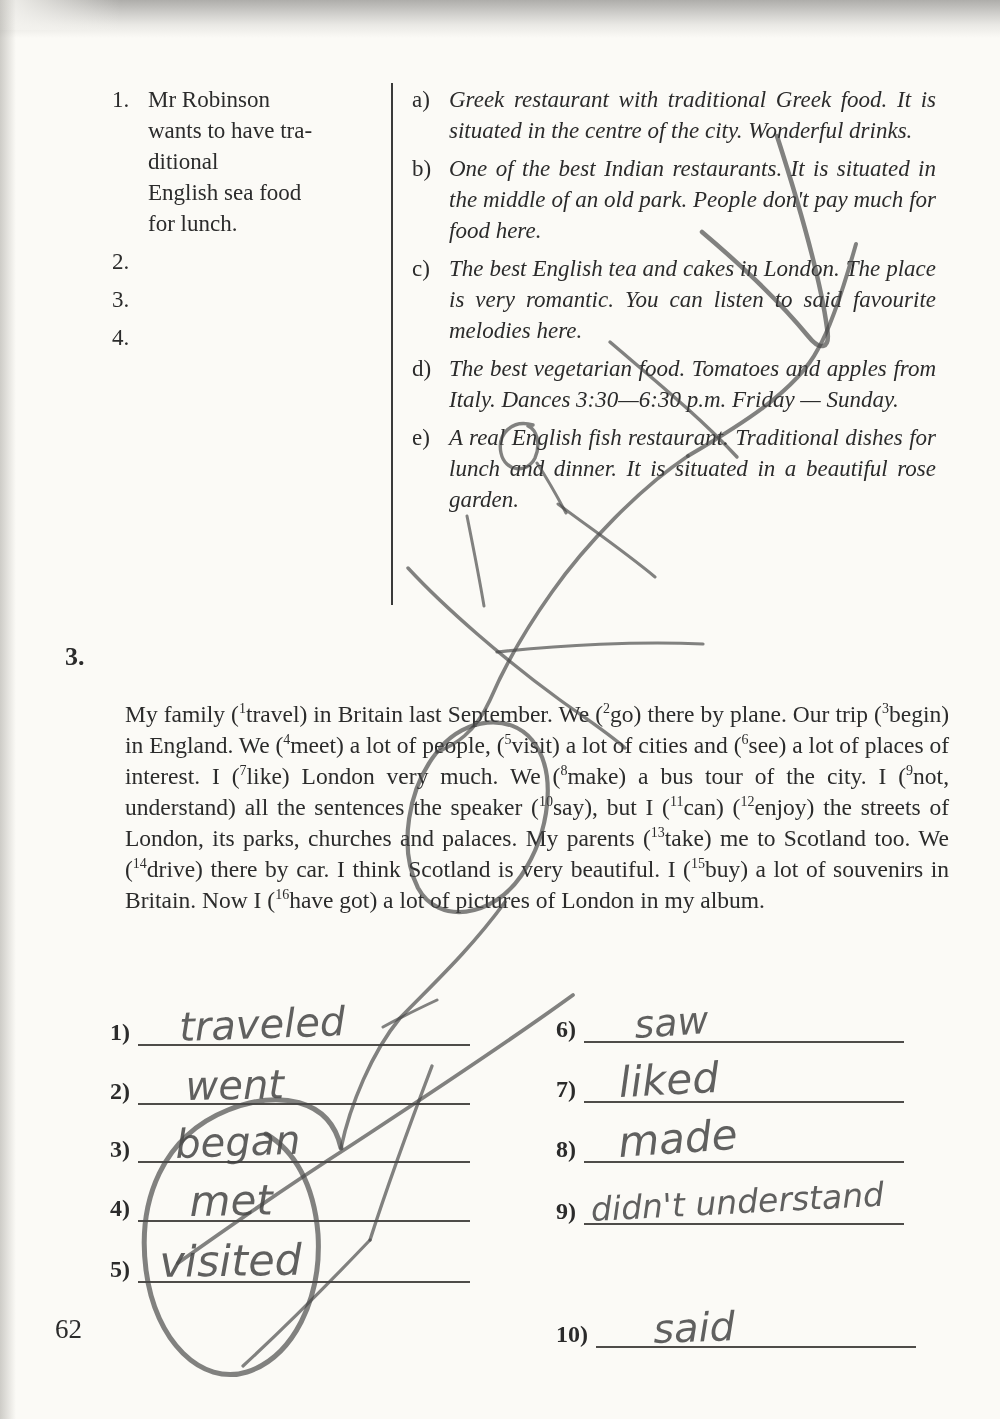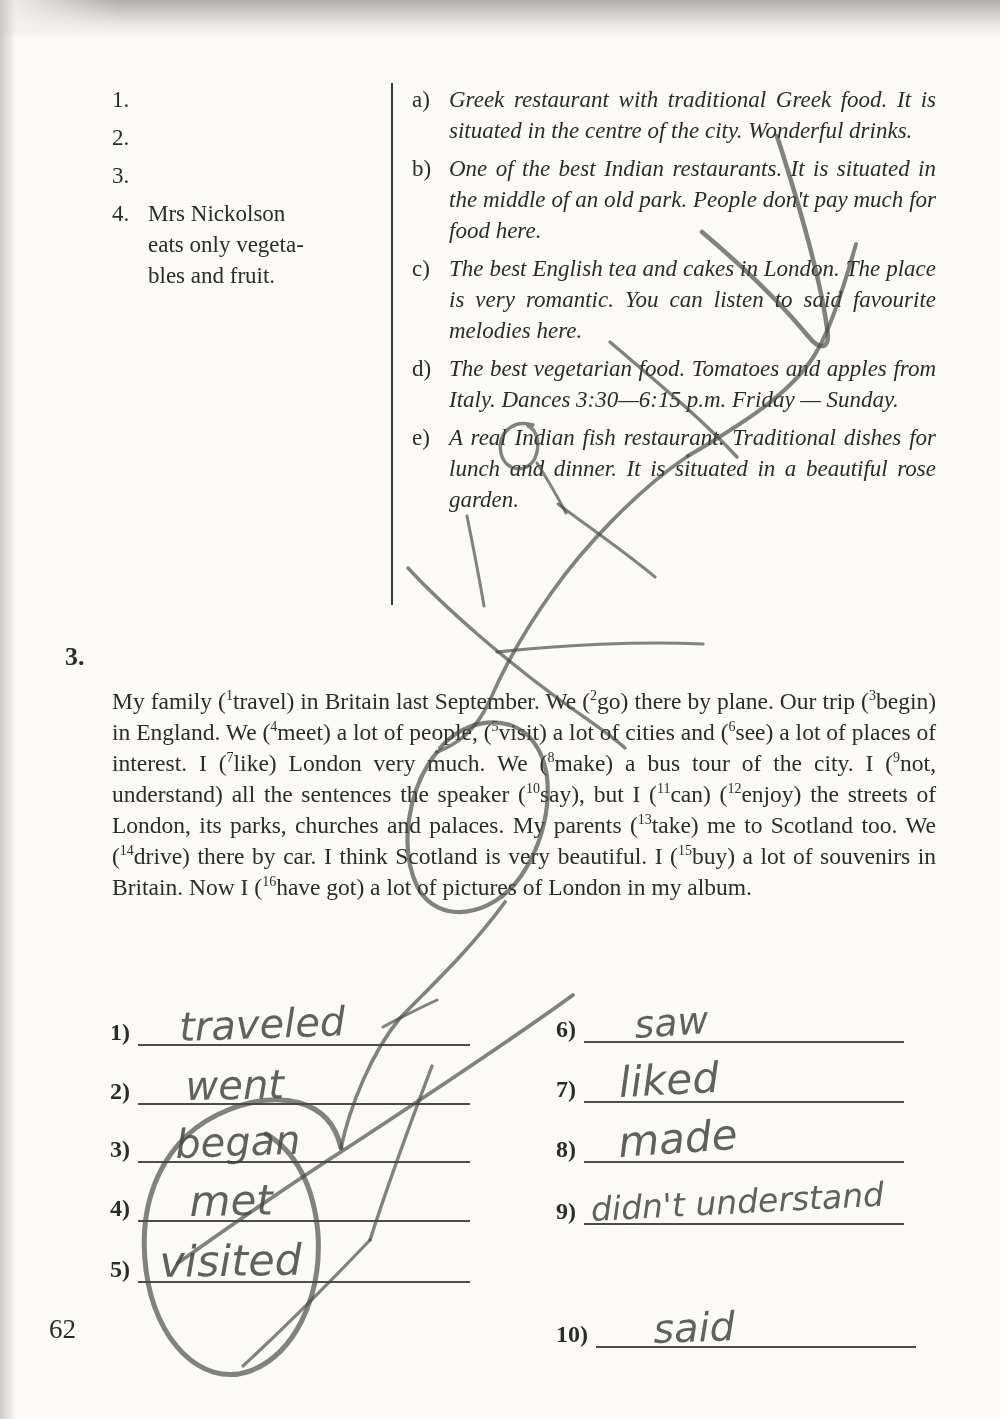--- a/index.html
+++ b/index.html
@@ -40,21 +40,21 @@
   .restaurant .rtext{ flex:1; text-align:justify;font-style:italic; }
   
   .ex-head{
     position:absolute; left:65px; top:642px; width:872px;
     display:flex; align-items:baseline;
   }
   .ex-num{ font-size:26px; font-weight:700; width:47px; flex:0 0 47px; }
   .ex-title{ font-size:22px; font-weight:700; letter-spacing:.2px; }
   .passage{
     position:absolute; left:112px; top:686px; width:824px;
-    font-size:23.5px; line-height:31px; text-align:justify; margin:0;
+    font-size:23.5px; line-height:31px; text-align:justify; margin:13px;
   }
   .passage sup{ font-size:14px; line-height:0; }
   
   .ans-row{
     position:absolute; display:flex; align-items:flex-end; height:52px;
   }
   .ans-label{ font-size:24px; font-weight:700; padding-right:8px; white-space:nowrap; }
   .ans-line{
     position:relative; border-bottom:2.5px solid #4e4c49; height:100%;
   }
@@ -83,51 +83,51 @@
   .col-left .ans-row:nth-of-type(3) .ans-value{ left:38px; transform:rotate(-2deg); }
   .col-left .ans-row:nth-of-type(4) .ans-value{ left:52px; transform:rotate(-1deg); font-size:42px; }
   .col-left .ans-row:nth-of-type(5) .ans-value{ left:22px; transform:rotate(-1deg); font-size:43px; }
   .col-right .ans-row:nth-of-type(1) .ans-value{ left:52px; transform:rotate(-4deg); font-size:38px; }
   .col-right .ans-row:nth-of-type(2) .ans-value{ left:36px; transform:rotate(-3deg); font-size:42px; }
   .col-right .ans-row:nth-of-type(3) .ans-value{ left:36px; transform:rotate(-4deg); font-size:42px; }
   .col-right .ans-row:nth-of-type(4) .ans-value{ left:8px;  transform:rotate(-3deg); font-size:33px; }
   .col-right .ans-row:nth-of-type(5) .ans-value{ left:58px; transform:rotate(-2deg); }
   
   .page-number{
-    position:absolute; left:49px; top:1314px; font-size:27px;
+    position:absolute; left:55px; top:1314px; font-size:27px;
   }
   
   .scrawl{
     position:absolute; left:0; top:0; width:1000px; height:1419px;
     pointer-events:none;
   }
 </style>
 </head>
 <body>
 
 <div class="page">
   <div class="scan-top"></div>
   <div class="scan-left"></div>
 
   <div class="people-list">
   <div class="person">
     <span class="num">1.</span>
+    <span class="ptext">Mr Robinson<br>wants to have tra-<br>ditional<br>English sea food<br>for lunch.</span>
   </div>
 
   <div class="person">
     <span class="num">2.</span>
   </div>
 
   <div class="person">
     <span class="num">3.</span>
   </div>
 
   <div class="person">
     <span class="num">4.</span>
-    <span class="ptext">Mrs Nickolson<br>eats only vegeta-<br>bles and fruit.</span>
   </div>
 </div>
   <div class="divider"></div>
   <div class="restaurant-list">
   <div class="restaurant">
     <span class="letter">a)</span>
     <span class="rtext">Greek restaurant with traditional Greek food. It is situated in the centre of the city. Wonderful drinks.</span>
   </div>
 
   <div class="restaurant">
@@ -135,26 +135,26 @@
     <span class="rtext">One of the best Indian restaurants. It is situated in the middle of an old park. People don't pay much for food here.</span>
   </div>
 
   <div class="restaurant">
     <span class="letter">c)</span>
     <span class="rtext">The best English tea and cakes in London. The place is very romantic. You can listen to said favourite melodies here.</span>
   </div>
 
   <div class="restaurant">
     <span class="letter">d)</span>
-    <span class="rtext">The best vegetarian food. Tomatoes and apples from Italy. Dances 3:30—6:15 p.m. Friday — Sunday.</span>
+    <span class="rtext">The best vegetarian food. Tomatoes and apples from Italy. Dances 3:30—6:30 p.m. Friday — Sunday.</span>
   </div>
 
   <div class="restaurant">
     <span class="letter">e)</span>
-    <span class="rtext">A real Indian fish restaurant. Traditional dishes for lunch and dinner. It is situated in a beautiful rose garden.</span>
+    <span class="rtext">A real English fish restaurant. Traditional dishes for lunch and dinner. It is situated in a beautiful rose garden.</span>
   </div>
 </div>
 
   <div class="ex-head">
     <span class="ex-num">3.</span>
   </div>
   <p class="passage">My family (<sup>1</sup>travel) in Britain last September. We (<sup>2</sup>go) there by plane. Our trip (<sup>3</sup>begin) in England. We (<sup>4</sup>meet) a lot of people, (<sup>5</sup>visit) a lot of cities and (<sup>6</sup>see) a lot of places of interest. I (<sup>7</sup>like) London very much. We (<sup>8</sup>make) a bus tour of the city. I (<sup>9</sup>not, understand) all the sentences the speaker (<sup>10</sup>say), but I (<sup>11</sup>can) (<sup>12</sup>enjoy) the streets of London, its parks, churches and palaces. My parents (<sup>13</sup>take) me to Scotland too. We (<sup>14</sup>drive) there by car. I think Scotland is very beautiful. I (<sup>15</sup>buy) a lot of souvenirs in Britain. Now I (<sup>16</sup>have got) a lot of pictures of London in my album.</p>
 
   <div class="col-left">
   <div class="ans-row">

